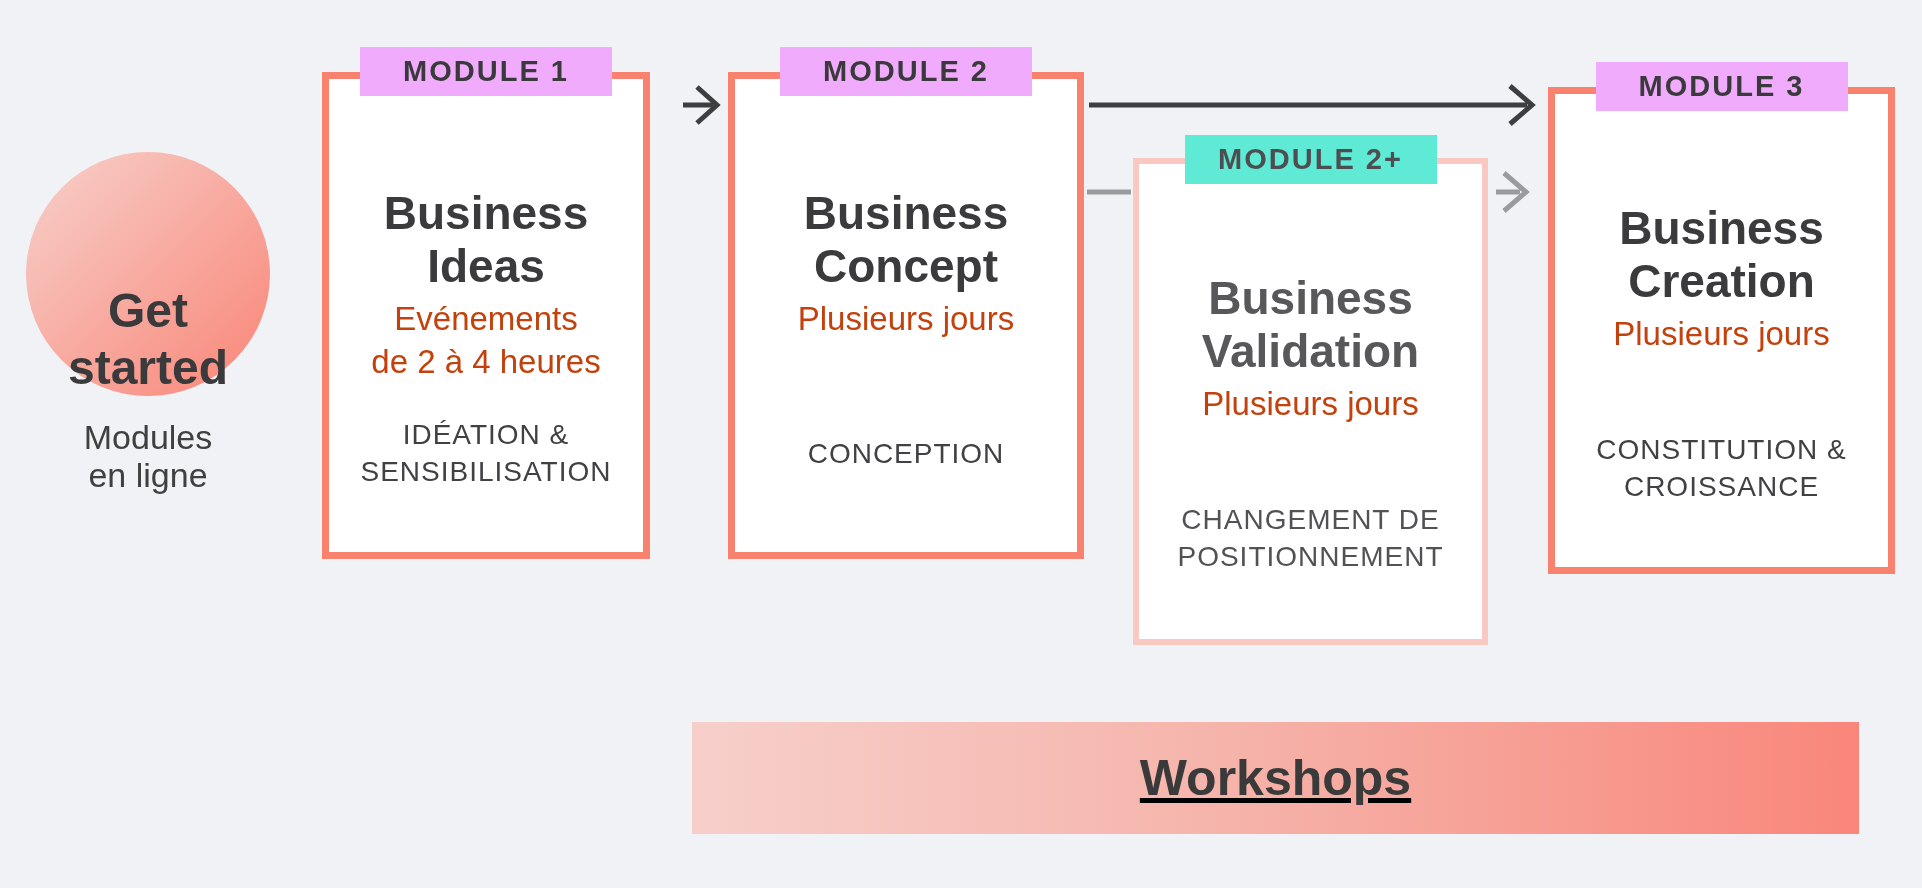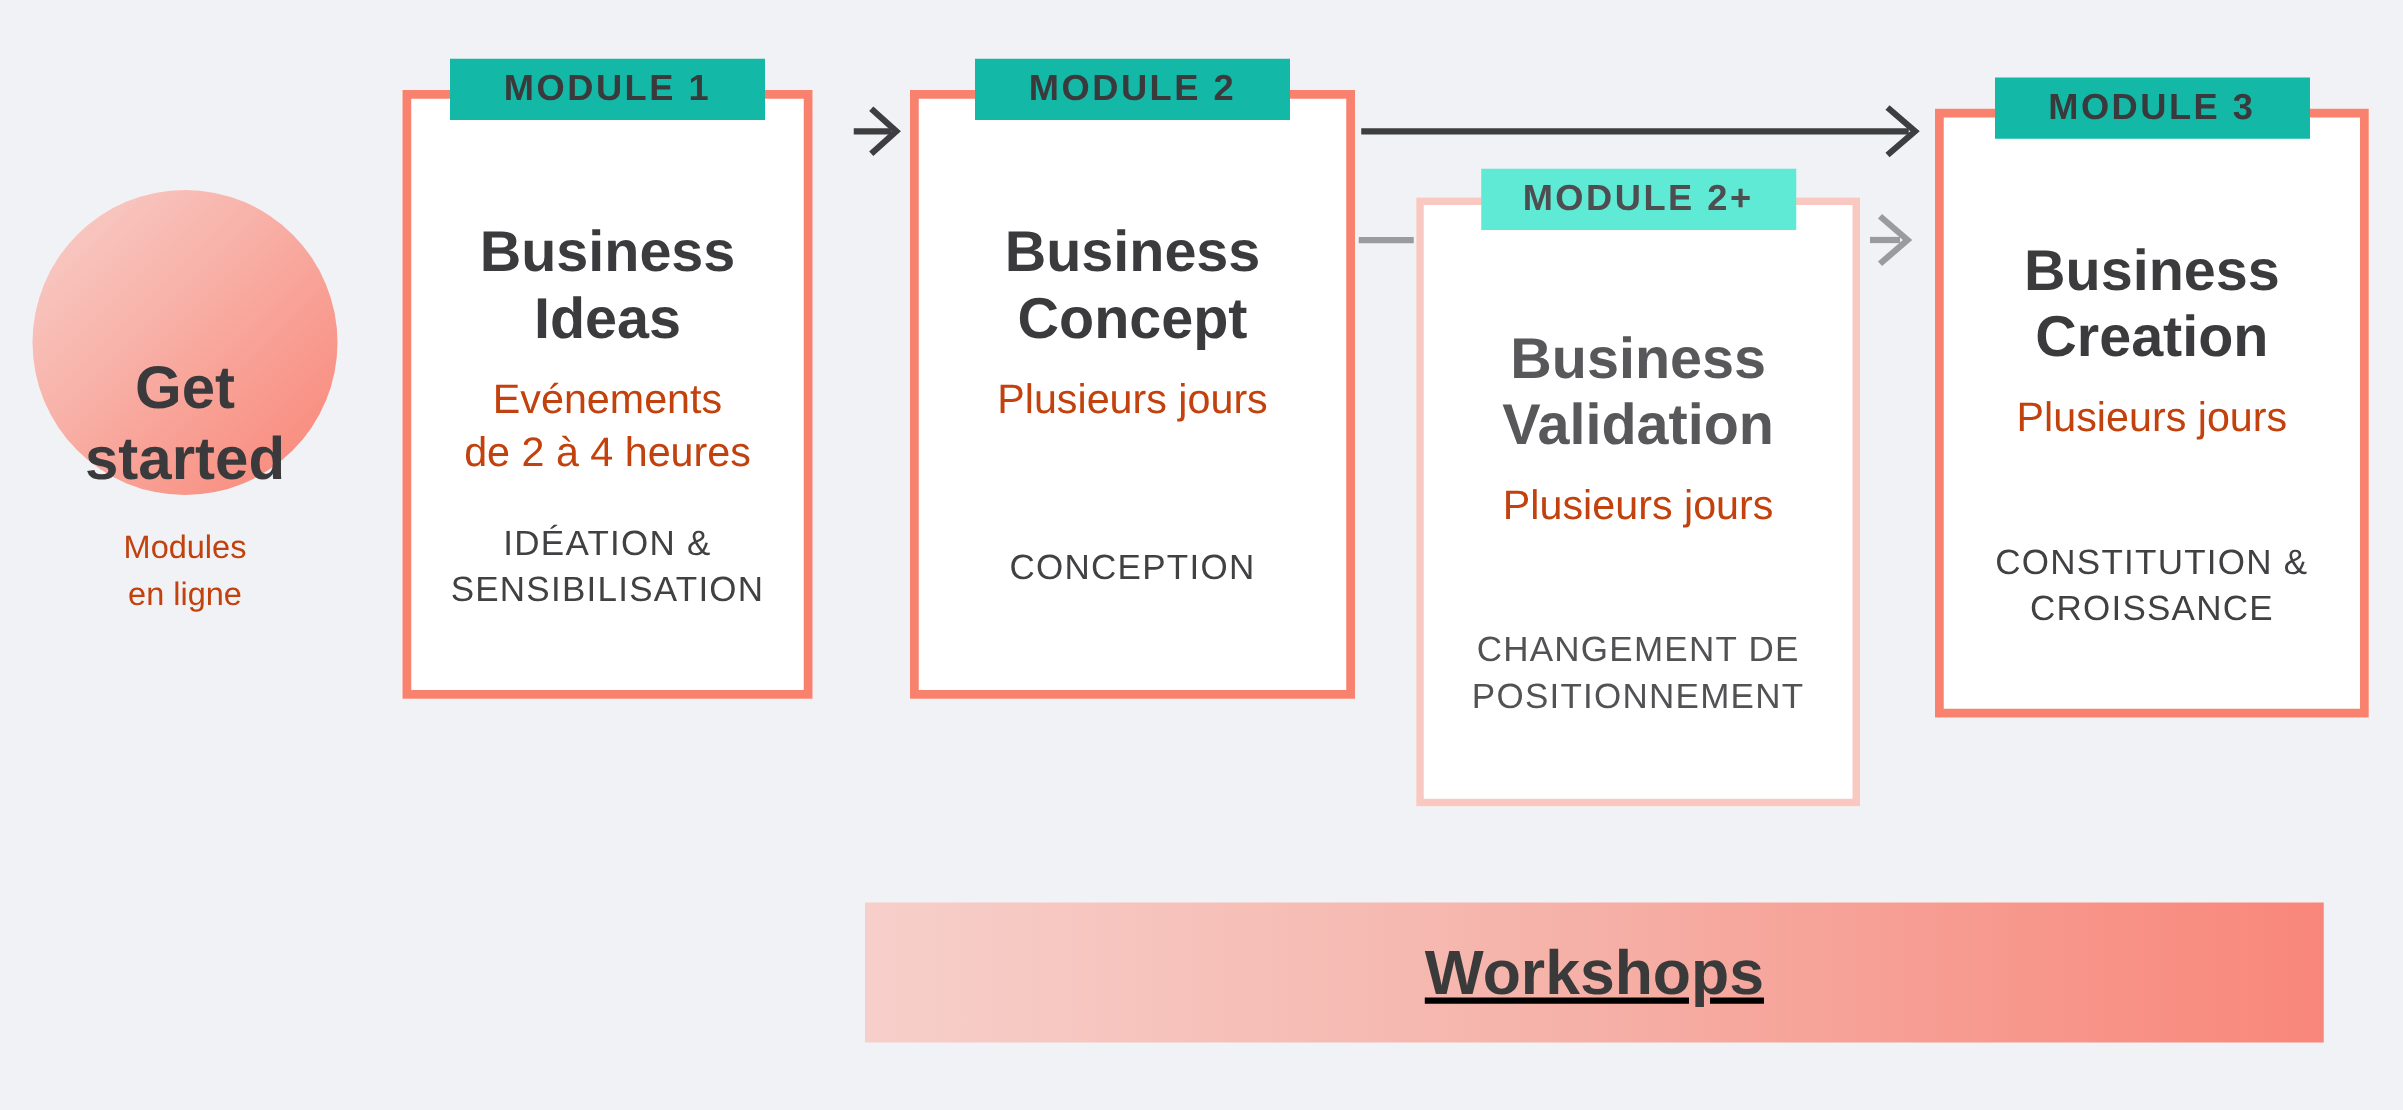--- a/index.html
+++ b/index.html
@@ -15,42 +15,42 @@
     position:absolute;left:26px;top:152px;width:244px;height:244px;border-radius:50%;
     background:linear-gradient(135deg,#F7CCC6 6%,#F9897B 94%);
     display:flex;align-items:flex-end;justify-content:center;
   }
   .circle-label{
     font-size:48px;font-weight:bold;line-height:57px;color:#3A3A3C;
     text-align:center;white-space:pre-line;
   }
   .circle-caption{
     position:absolute;left:26px;top:418px;width:244px;text-align:center;
-    font-size:26px;line-height:38px;color:#c2410c;white-space:pre-line;
+    font-size:34px;line-height:38px;color:#404040;white-space:pre-line;
   }
 
   
   .module{position:absolute;background:#FFFFFF;box-sizing:border-box;}
   .module.solid{border:7px solid #F9826F;}
   .module.light{border:6px solid #F9C9C1;}
   #module-1{left:322px;top:72px;width:328px;height:487px;}
   #module-2{left:728px;top:72px;width:356px;height:487px;}
   #module-2plus{left:1133px;top:158px;width:355px;height:487px;}
   #module-3{left:1548px;top:87px;width:347px;height:487px;}
 
   .tag{
     position:absolute;left:50%;transform:translateX(-50%);
     width:252px;height:49px;display:flex;align-items:center;justify-content:center;
     font-size:29px;font-weight:bold;letter-spacing:2px;white-space:nowrap;
   }
-  .solid .tag{top:-32px;background:#14b8a6;color:#3A3A3C;}
+  .solid .tag{top:-32px;background:#f0abfc;color:#3A3A3C;}
   .light .tag{top:-29px;background:#5eead4;color:#4E4E51;}
 
   .module-title{
-    position:absolute;top:92px;left:0;right:0;margin:4px;text-align:center;
+    position:absolute;top:92px;left:0;right:0;margin:16px;text-align:center;
     font-size:46px;font-weight:bold;line-height:53px;white-space:pre-line;
   }
   .solid .module-title{color:#3B3B3D;}
   .light .module-title{color:#58585B;}
 
   .module-subtitle{
     position:absolute;top:218px;left:0;right:0;margin:0;text-align:center;
     font-size:33px;line-height:43px;color:#c2410c;white-space:pre-line;
   }
 

